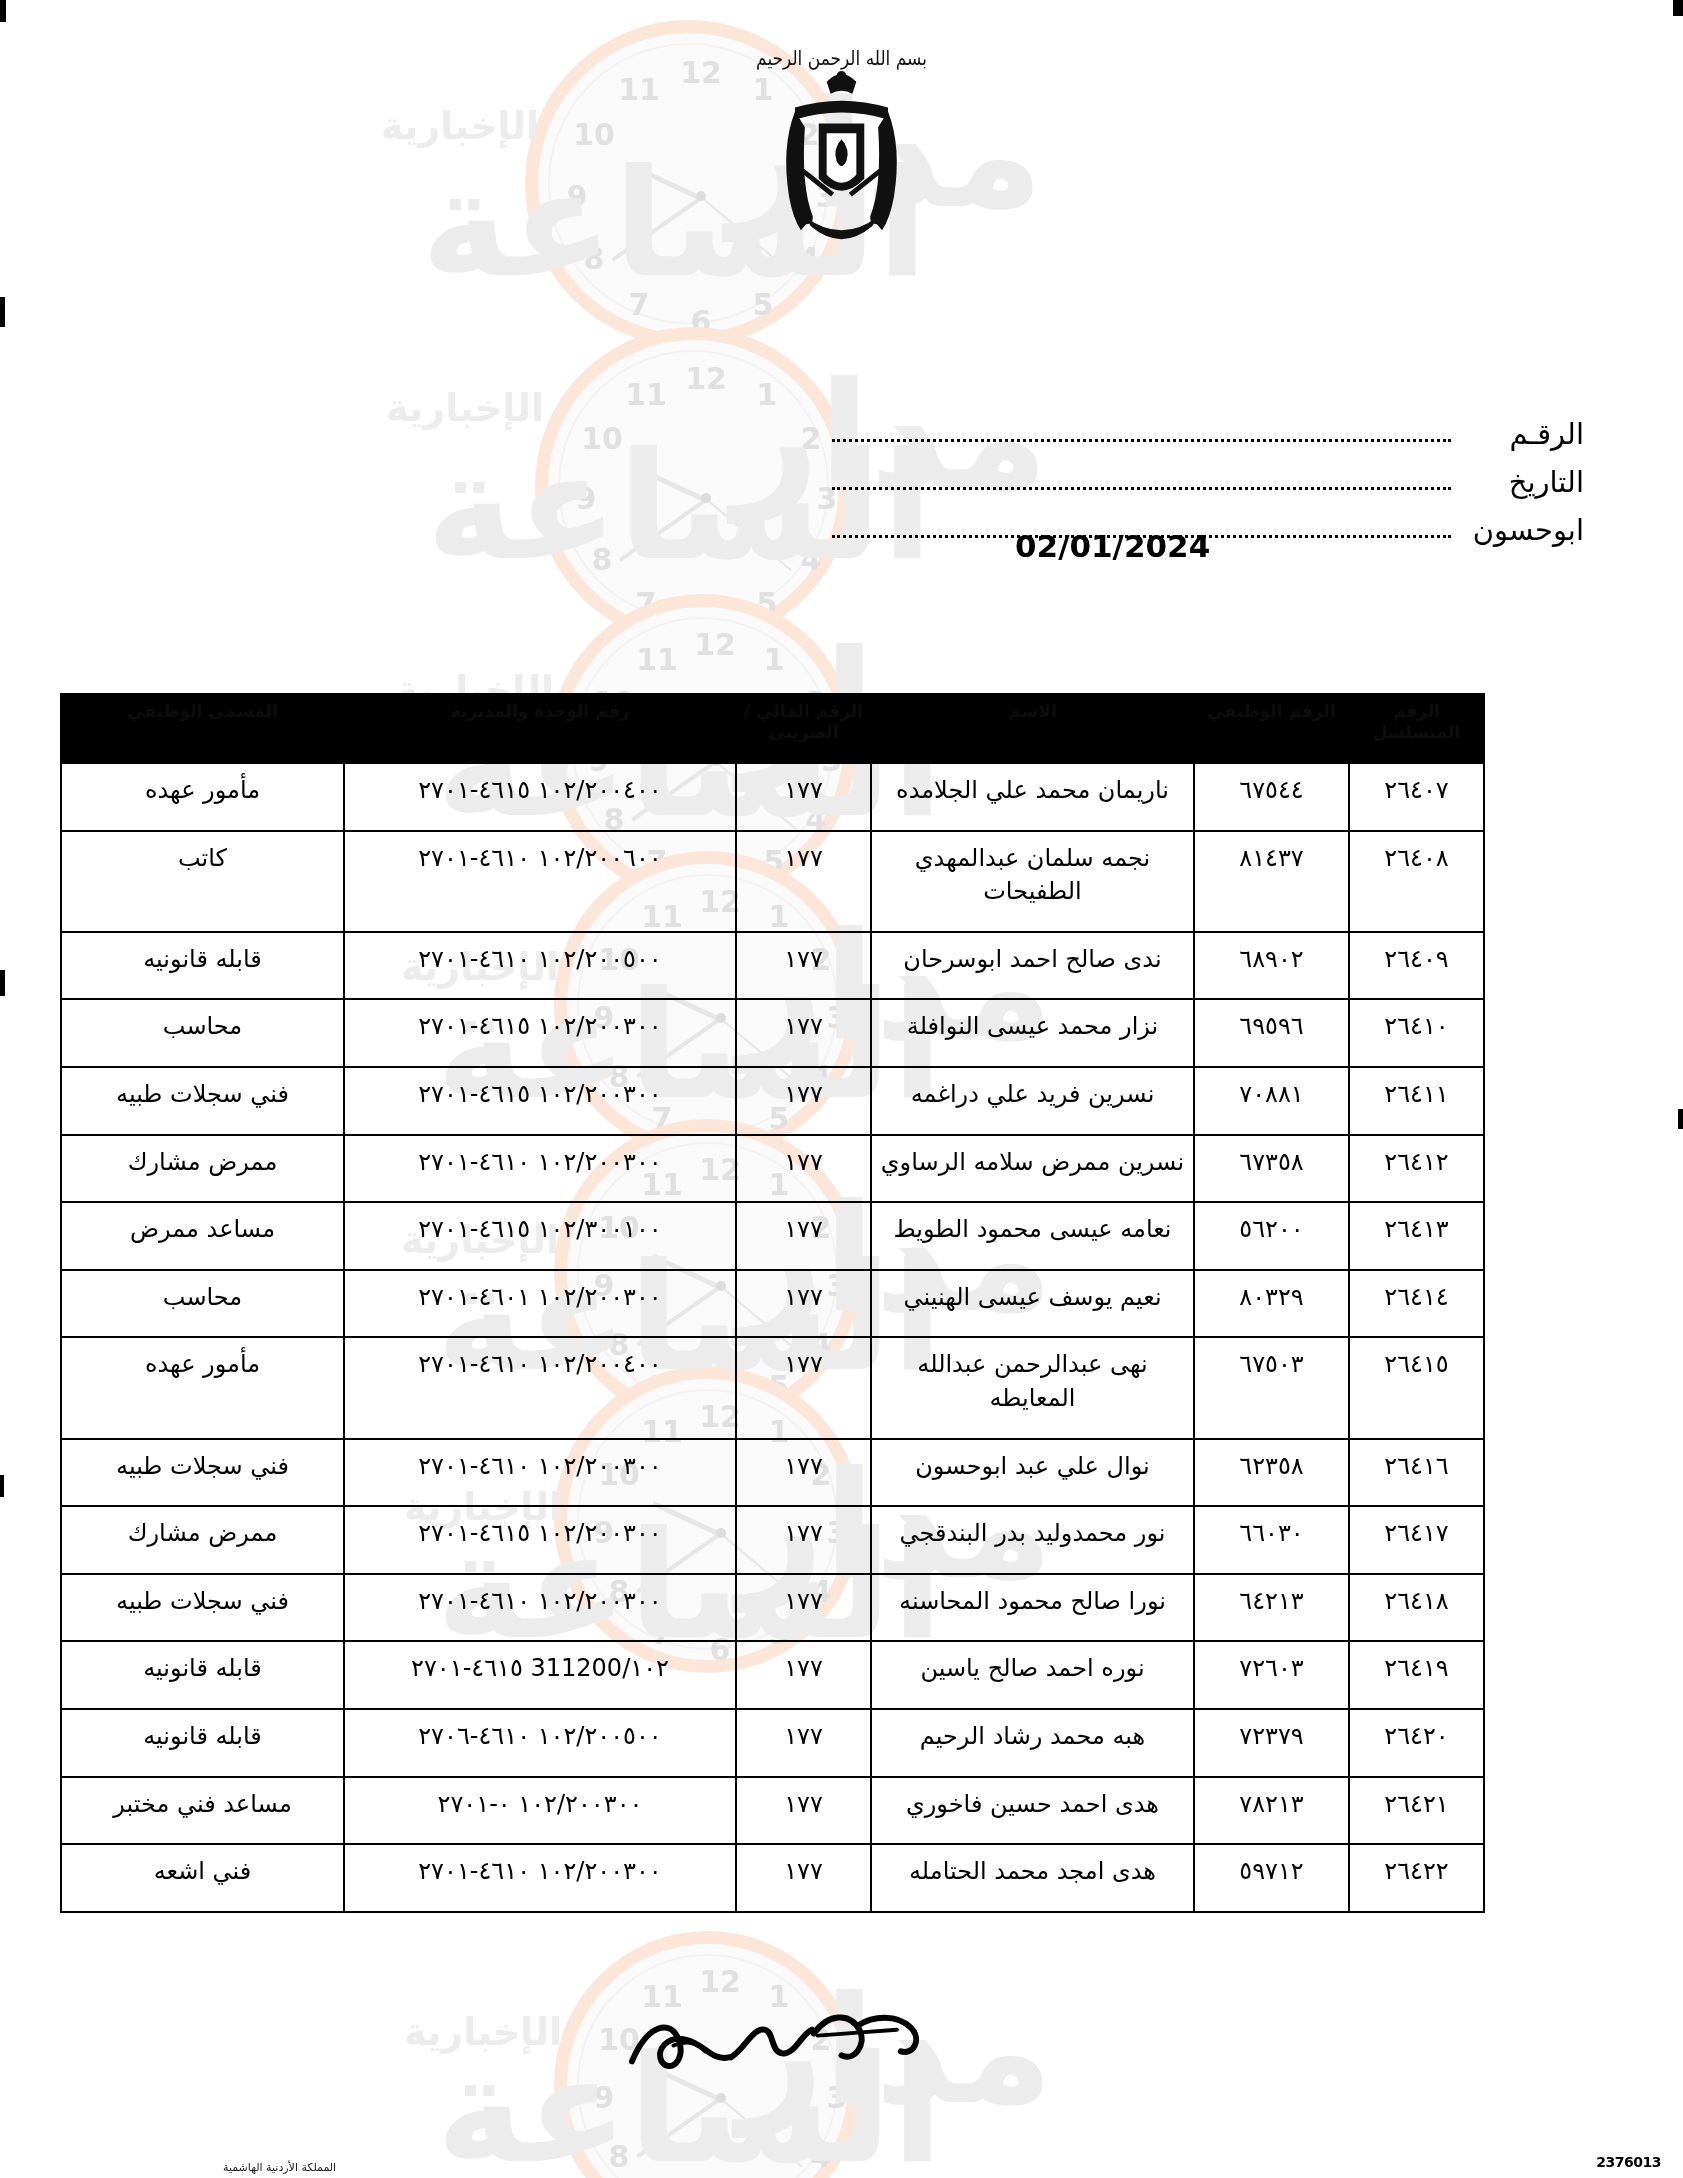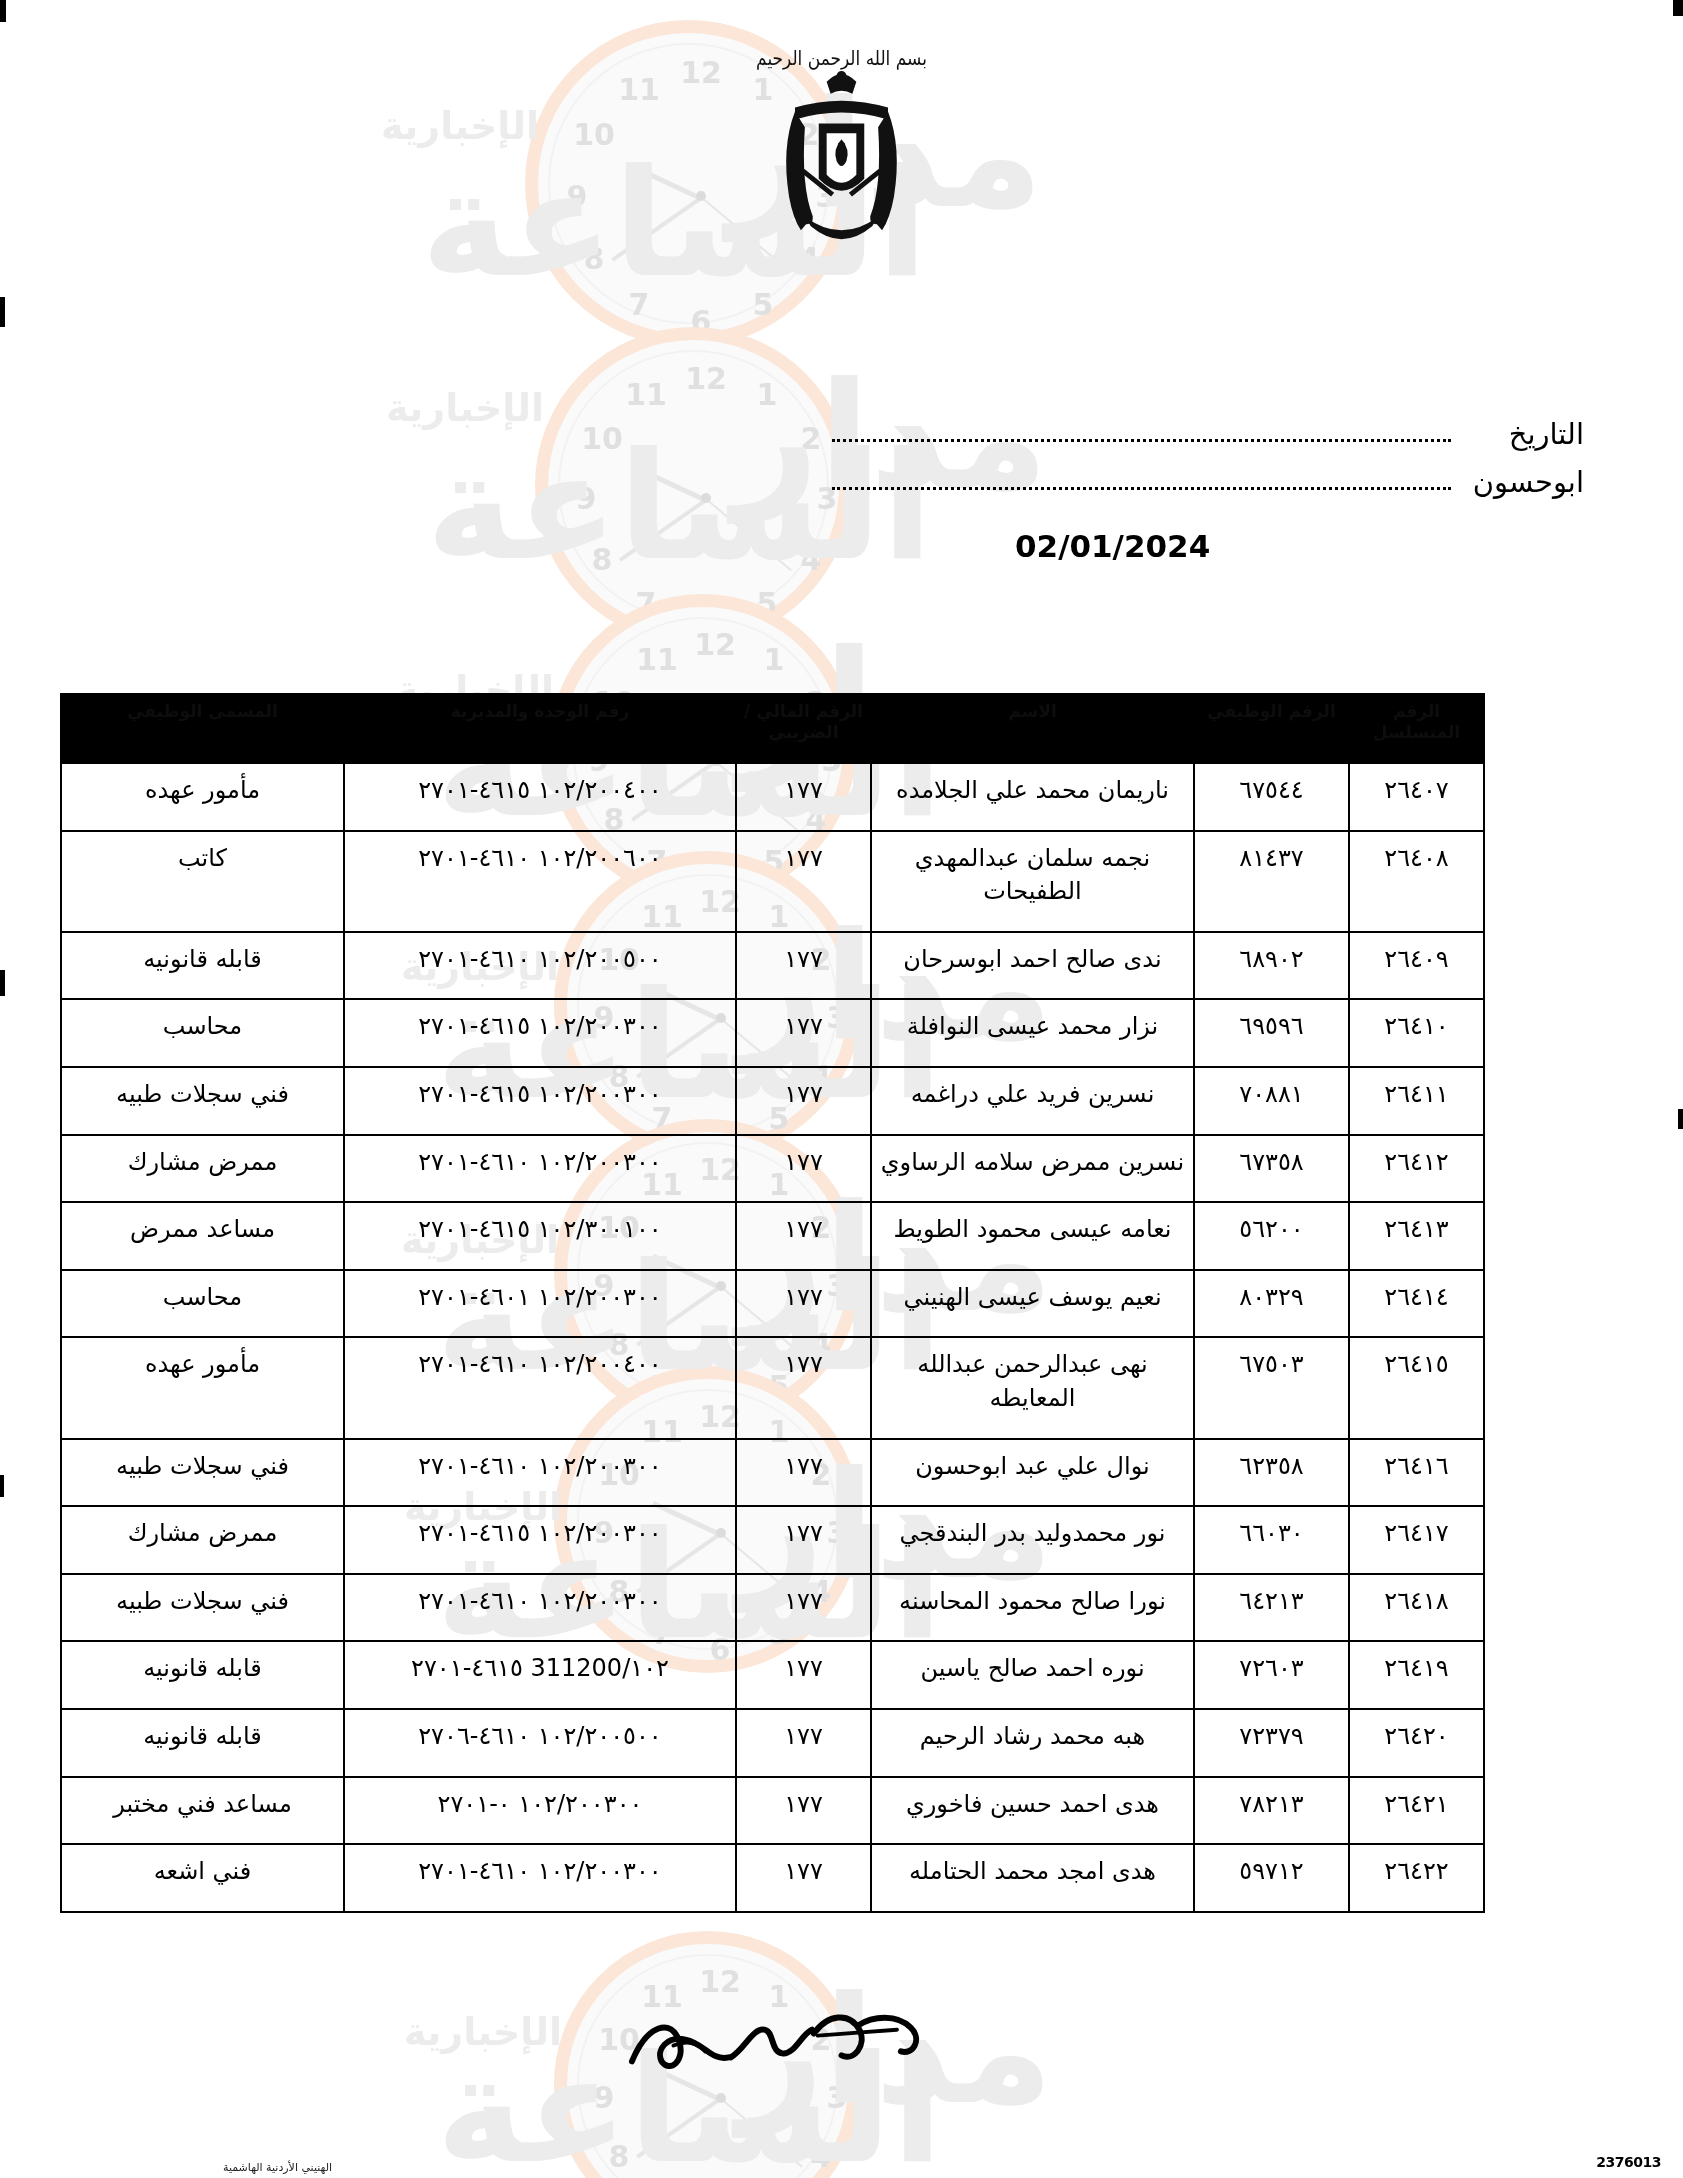--- a/index.html
+++ b/index.html
@@ -429,20 +429,24 @@
 
       <path d="M38 150 Q75 178 112 150 L106 160 Q75 186 44 160 Z" fill="#111"></path>
       <circle cx="40" cy="152" r="6" fill="#111"></circle>
       <circle cx="110" cy="152" r="6" fill="#111"></circle>
     </svg>
   </div>
 </div>
 
 <div class="meta-block">
 
+  <div class="meta-row">
+    <div class="meta-label">الرقـم</div>
+    <div class="meta-dots"></div>
+  </div>
 
   <div class="meta-row">
     <div class="meta-label">التاريخ</div>
     <div class="meta-dots"></div>
   </div>
 
   <div class="meta-value meta-date-value">02/01/2024</div>
 
   <div class="meta-row">
     <div class="meta-label">ابوحسون</div>
@@ -600,14 +604,14 @@
     <path d="M18 62 C34 24, 58 18, 66 42 C72 62, 56 74, 48 62 C42 50, 54 36, 72 40 C92 44, 98 62, 116 58" stroke="#000" stroke-width="6" fill="none" stroke-linecap="round"></path>
     <path d="M118 58 C132 50, 140 28, 152 30 C162 32, 158 52, 170 54 C182 56, 190 34, 200 30" stroke="#000" stroke-width="6" fill="none" stroke-linecap="round"></path>
     <path d="M202 34 C216 14, 238 12, 248 30 C256 46, 242 62, 230 56" stroke="#000" stroke-width="6" fill="none" stroke-linecap="round"></path>
     <path d="M246 26 C262 16, 286 14, 300 28 C312 40, 302 56, 290 52" stroke="#000" stroke-width="6" fill="none" stroke-linecap="round"></path>
     <path d="M206 36 L286 30" stroke="#000" stroke-width="4" fill="none" stroke-linecap="round"></path>
     <path d="M60 46 C74 40, 86 44, 92 52" stroke="#000" stroke-width="4" fill="none" stroke-linecap="round"></path>
   </svg>
 </div>
 
 <div class="doc-id">2376013</div>
-<div class="footer-note">الهنيني الأردنية الهاشمية</div>
+<div class="footer-note">المملكة الأردنية الهاشمية</div>
 
 
 </body></html>

